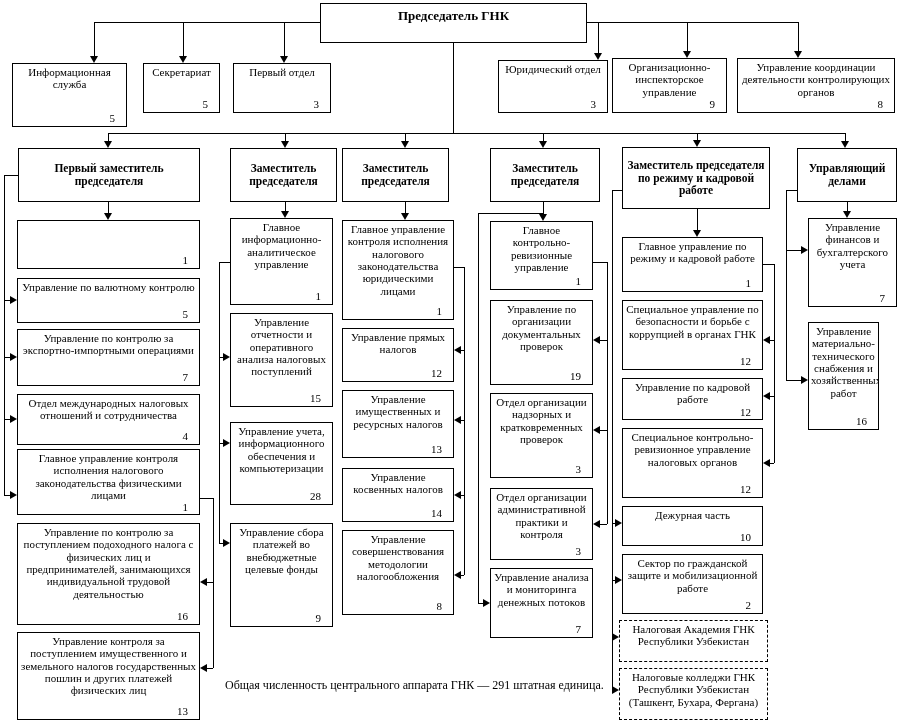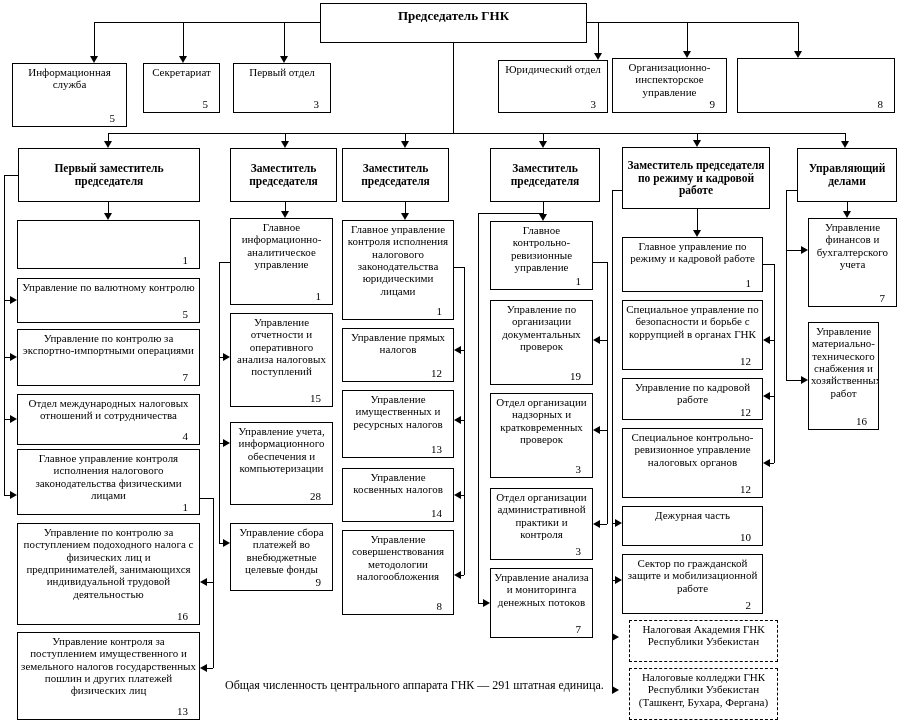--- a/index.html
+++ b/index.html
@@ -5,21 +5,21 @@
   html,body{margin:0;padding:0;background:#fff;}
   #canvas{position:relative;width:900px;height:722px;background:#fff;overflow:hidden;
           font-family:"Liberation Serif","DejaVu Serif",serif;color:#000;}
   .box{position:absolute;border:1px solid #000;background:#fff;box-sizing:border-box;
        display:flex;flex-direction:column;align-items:center;justify-content:flex-start;
        padding:2px 2px;text-align:center;font-size:11px;line-height:1.12;overflow:hidden;}
   .bl{width:100%;}
   .bn{width:100%;text-align:right;padding-right:9px;box-sizing:border-box;margin-top:auto;}
   .head{font-weight:bold;justify-content:center;font-size:11.5px;}
   .root{font-weight:bold;font-size:13px;padding-top:5px;}
-  .dashed{border:1px dashed #000;margin-left:10px;}
+  .dashed{border:1px dashed #000;}
   .ln{position:absolute;background:#000;}
   .arr{position:absolute;width:0;height:0;}
   .arr-d{border-left:4px solid transparent;border-right:4px solid transparent;border-top:7px solid #000;}
   .arr-r{border-top:4px solid transparent;border-bottom:4px solid transparent;border-left:7px solid #000;}
   .arr-l{border-top:4px solid transparent;border-bottom:4px solid transparent;border-right:7px solid #000;}
   .note{position:absolute;font-size:12px;white-space:nowrap;}
 </style>
 </head>
 <body>
 
@@ -44,20 +44,21 @@
 
   <div class="box" style="left:498px;top:60px;width:110px;height:53px">
     <div class="bl">Юридический отдел</div>
     <div class="bn">3</div>
   </div>
   <div class="box" style="left:612px;top:58px;width:115px;height:55px">
     <div class="bl">Организационно-инспекторское управление</div>
     <div class="bn">9</div>
   </div>
   <div class="box" style="left:737px;top:58px;width:158px;height:55px">
+    <div class="bl">Управление координации деятельности контролирующих органов</div>
     <div class="bn">8</div>
   </div>
 
   <div class="box head" style="left:18px;top:148px;width:182px;height:54px">
     <div class="bl">Первый заместитель председателя</div>
   </div>
   <div class="box head" style="left:230px;top:148px;width:107px;height:54px">
     <div class="bl">Заместитель председателя</div>
   </div>
   <div class="box head" style="left:342px;top:148px;width:107px;height:54px">
@@ -106,21 +107,21 @@
     <div class="bn">1</div>
   </div>
   <div class="box" style="left:230px;top:313px;width:103px;height:94px">
     <div class="bl">Управление отчетности и оперативного анализа налоговых поступлений</div>
     <div class="bn">15</div>
   </div>
   <div class="box" style="left:230px;top:422px;width:103px;height:83px">
     <div class="bl">Управление учета, информационного обеспечения и компьютеризации</div>
     <div class="bn">28</div>
   </div>
-  <div class="box" style="left:230px;top:523px;width:103px;height:68px">
+  <div class="box" style="left:230px;top:523px;width:103px;height:104px">
     <div class="bl">Управление сбора платежей во внебюджетные целевые фонды</div>
     <div class="bn">9</div>
   </div>
 
   <div class="box" style="left:342px;top:220px;width:112px;height:100px">
     <div class="bl">Главное управление контроля исполнения налогового законодательства юридическими лицами</div>
     <div class="bn">1</div>
   </div>
   <div class="box" style="left:342px;top:328px;width:112px;height:54px">
     <div class="bl">Управление прямых налогов</div>

